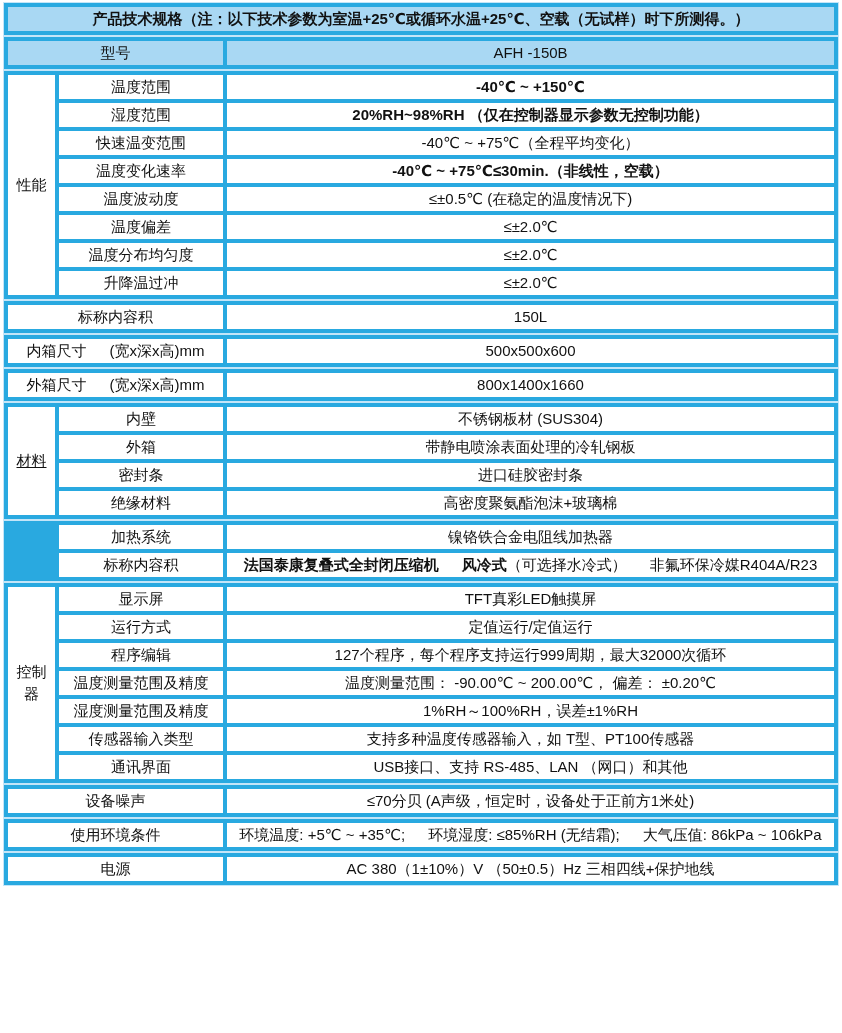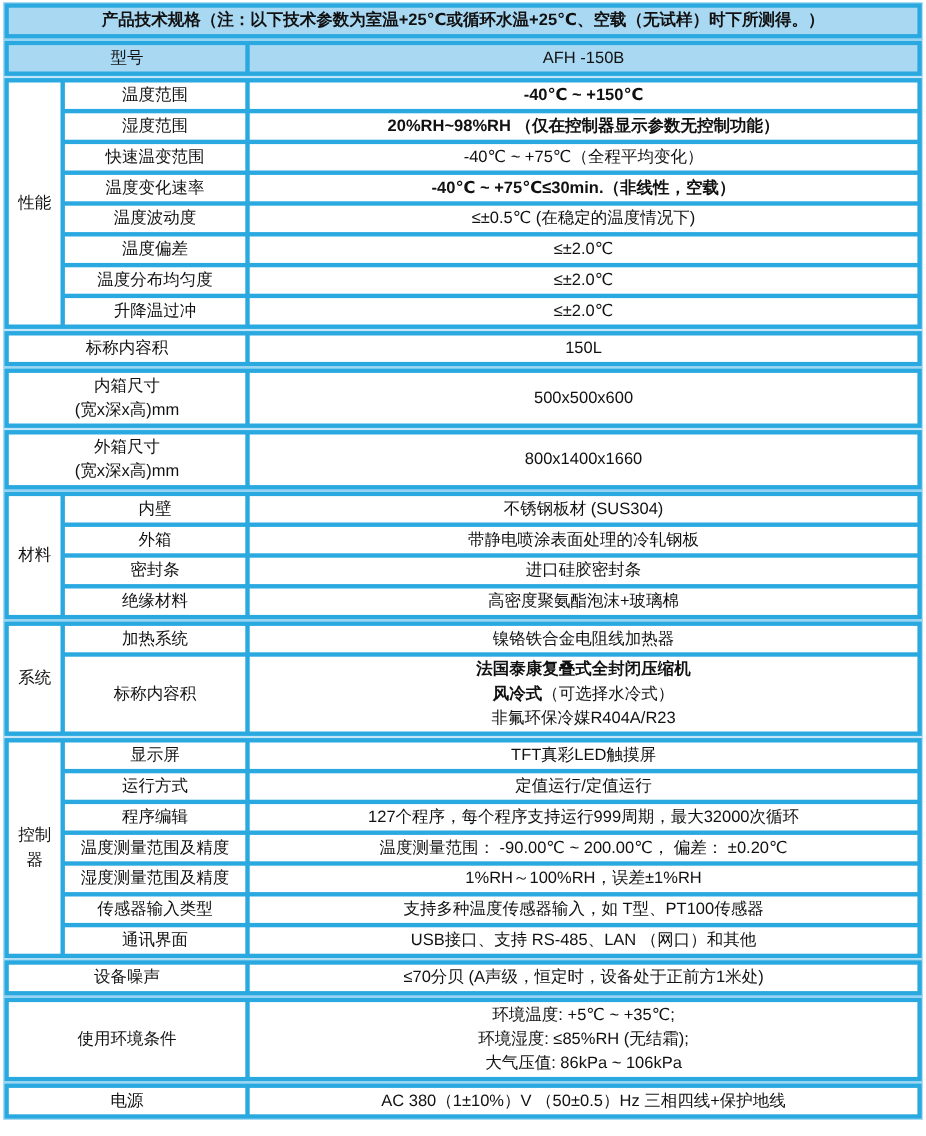--- a/index.html
+++ b/index.html
@@ -28,26 +28,26 @@
     align-items: center;
     justify-content: center;
     flex-direction: row;
     text-align: center;
     min-height: 23px;
     padding: 1px 6px;
     font-size: 15px;
     line-height: 22px;
   }
   .tinted .cell { background: var(--header-fill, #A9D8F3); }
-  .multiline { flex-direction: column; }
+  .multiline { flex-direction: row; gap: 23px; }
   .c1 { grid-column: 1; }
   .c2 { grid-column: 2; }
   .c3 { grid-column: 3; }
   .span2 { grid-row: 1 / span 2; }
-  .span4 { grid-row: 1 / span 4; }
+  .span4 { grid-row: 1 / span 4; text-decoration: underline; }
   .span7 { grid-row: 1 / span 7; }
   .span8 { grid-row: 1 / span 8; }
   .bold { font-weight: bold; }
   .mixed-line { display: inline; }
 </style>
 </head>
 <body>
 
 <div class="spec-table">
 
@@ -121,21 +121,20 @@
     <div class="cell c3">带静电喷涂表面处理的冷轧钢板</div>
 
     <div class="cell c2">密封条</div>
     <div class="cell c3">进口硅胶密封条</div>
 
     <div class="cell c2">绝缘材料</div>
     <div class="cell c3">高密度聚氨酯泡沫+玻璃棉</div>
   </div>
 
   <div class="sec three-col">
-    <div class="cell c1 span2">系统</div>
 
     <div class="cell c2">加热系统</div>
     <div class="cell c3">镍铬铁合金电阻线加热器</div>
 
     <div class="cell c2">标称内容积</div>
     <div class="cell c3 multiline">
       <span class="bold">法国泰康复叠式全封闭压缩机</span>
       <span><span class="bold mixed-line">风冷式</span><span class="mixed-line">（可选择水冷式）</span></span>
       <span>非氟环保冷媒R404A/R23</span>
     </div>

